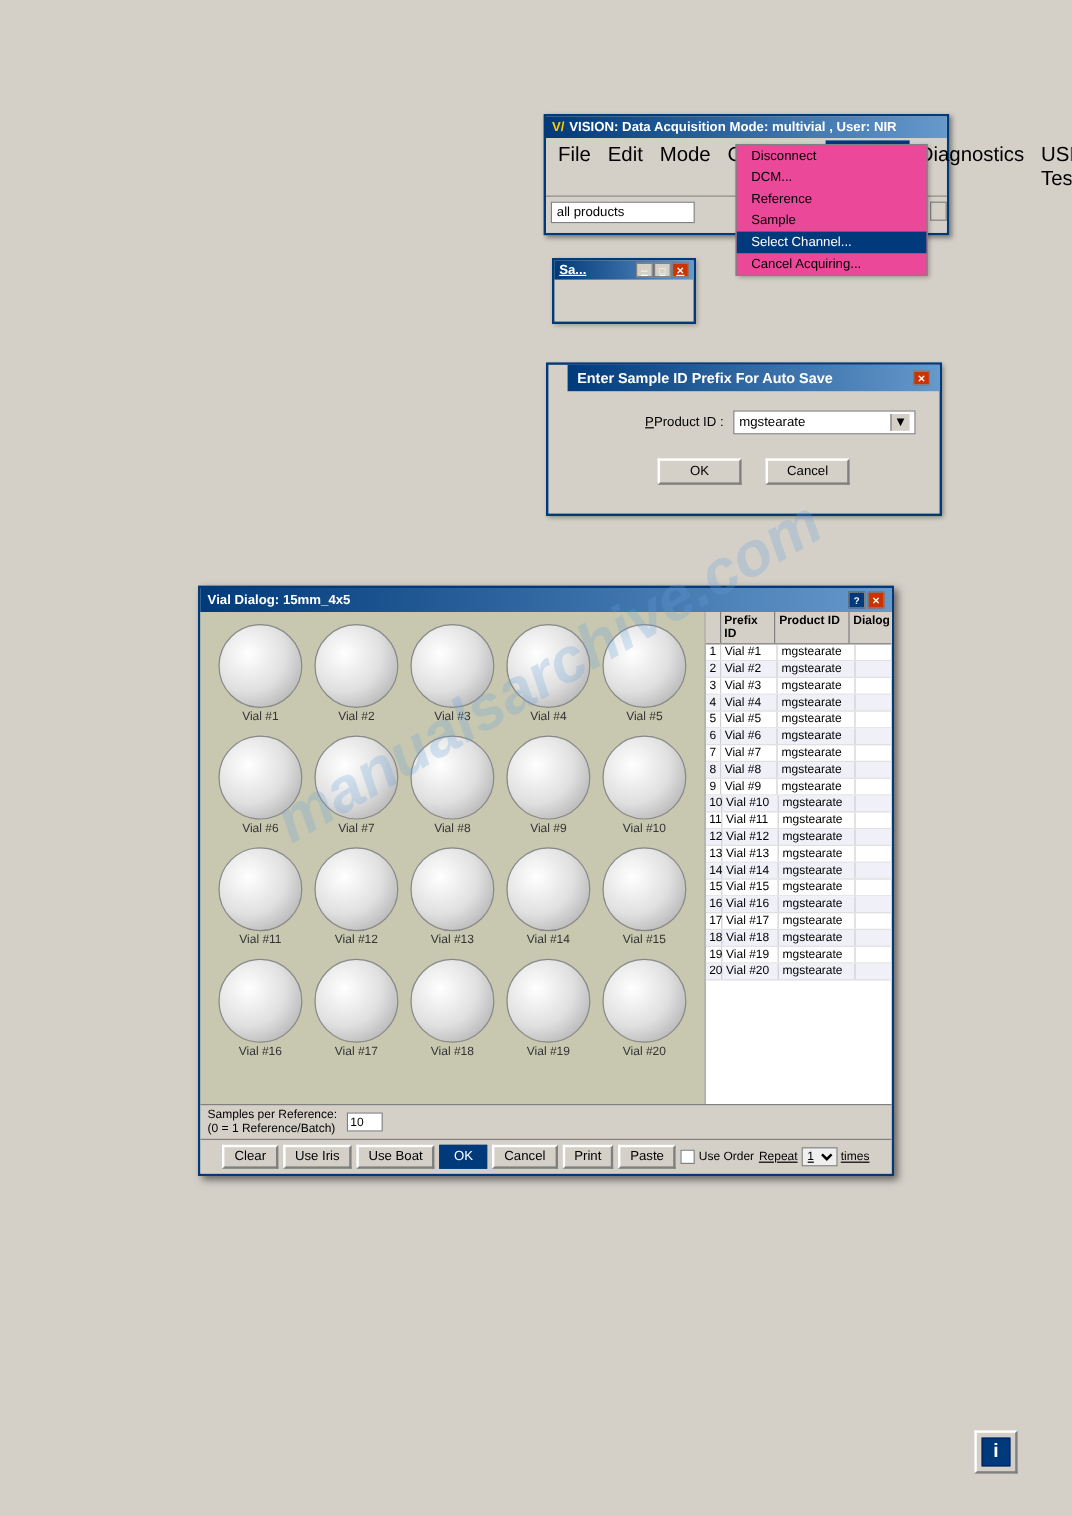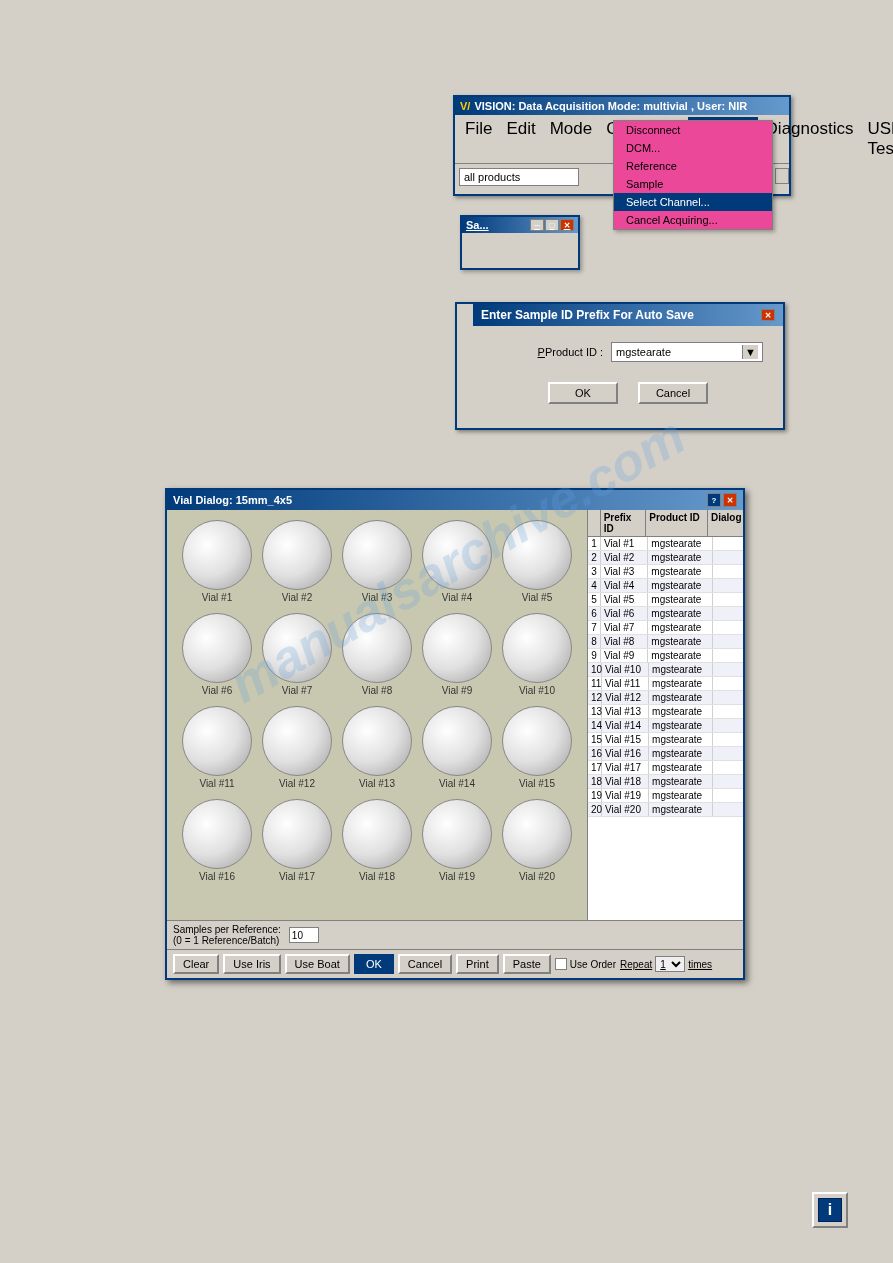--- a/index.html
+++ b/index.html
@@ -375,20 +375,21 @@
 
     
     .vial-toolbar {
       background: #d4d0c8;
       border-top: 1px solid #808080;
       padding: 4px 6px;
       display: flex;
       align-items: center;
       gap: 4px;
       flex-wrap: wrap;
+      justify-content: center;
     }
     .vial-btn {
       padding: 2px 8px;
       background: #d4d0c8;
       border: 2px solid;
       border-top-color: #ffffff;
       border-left-color: #ffffff;
       border-bottom-color: #808080;
       border-right-color: #808080;
       font-size: 11px;

